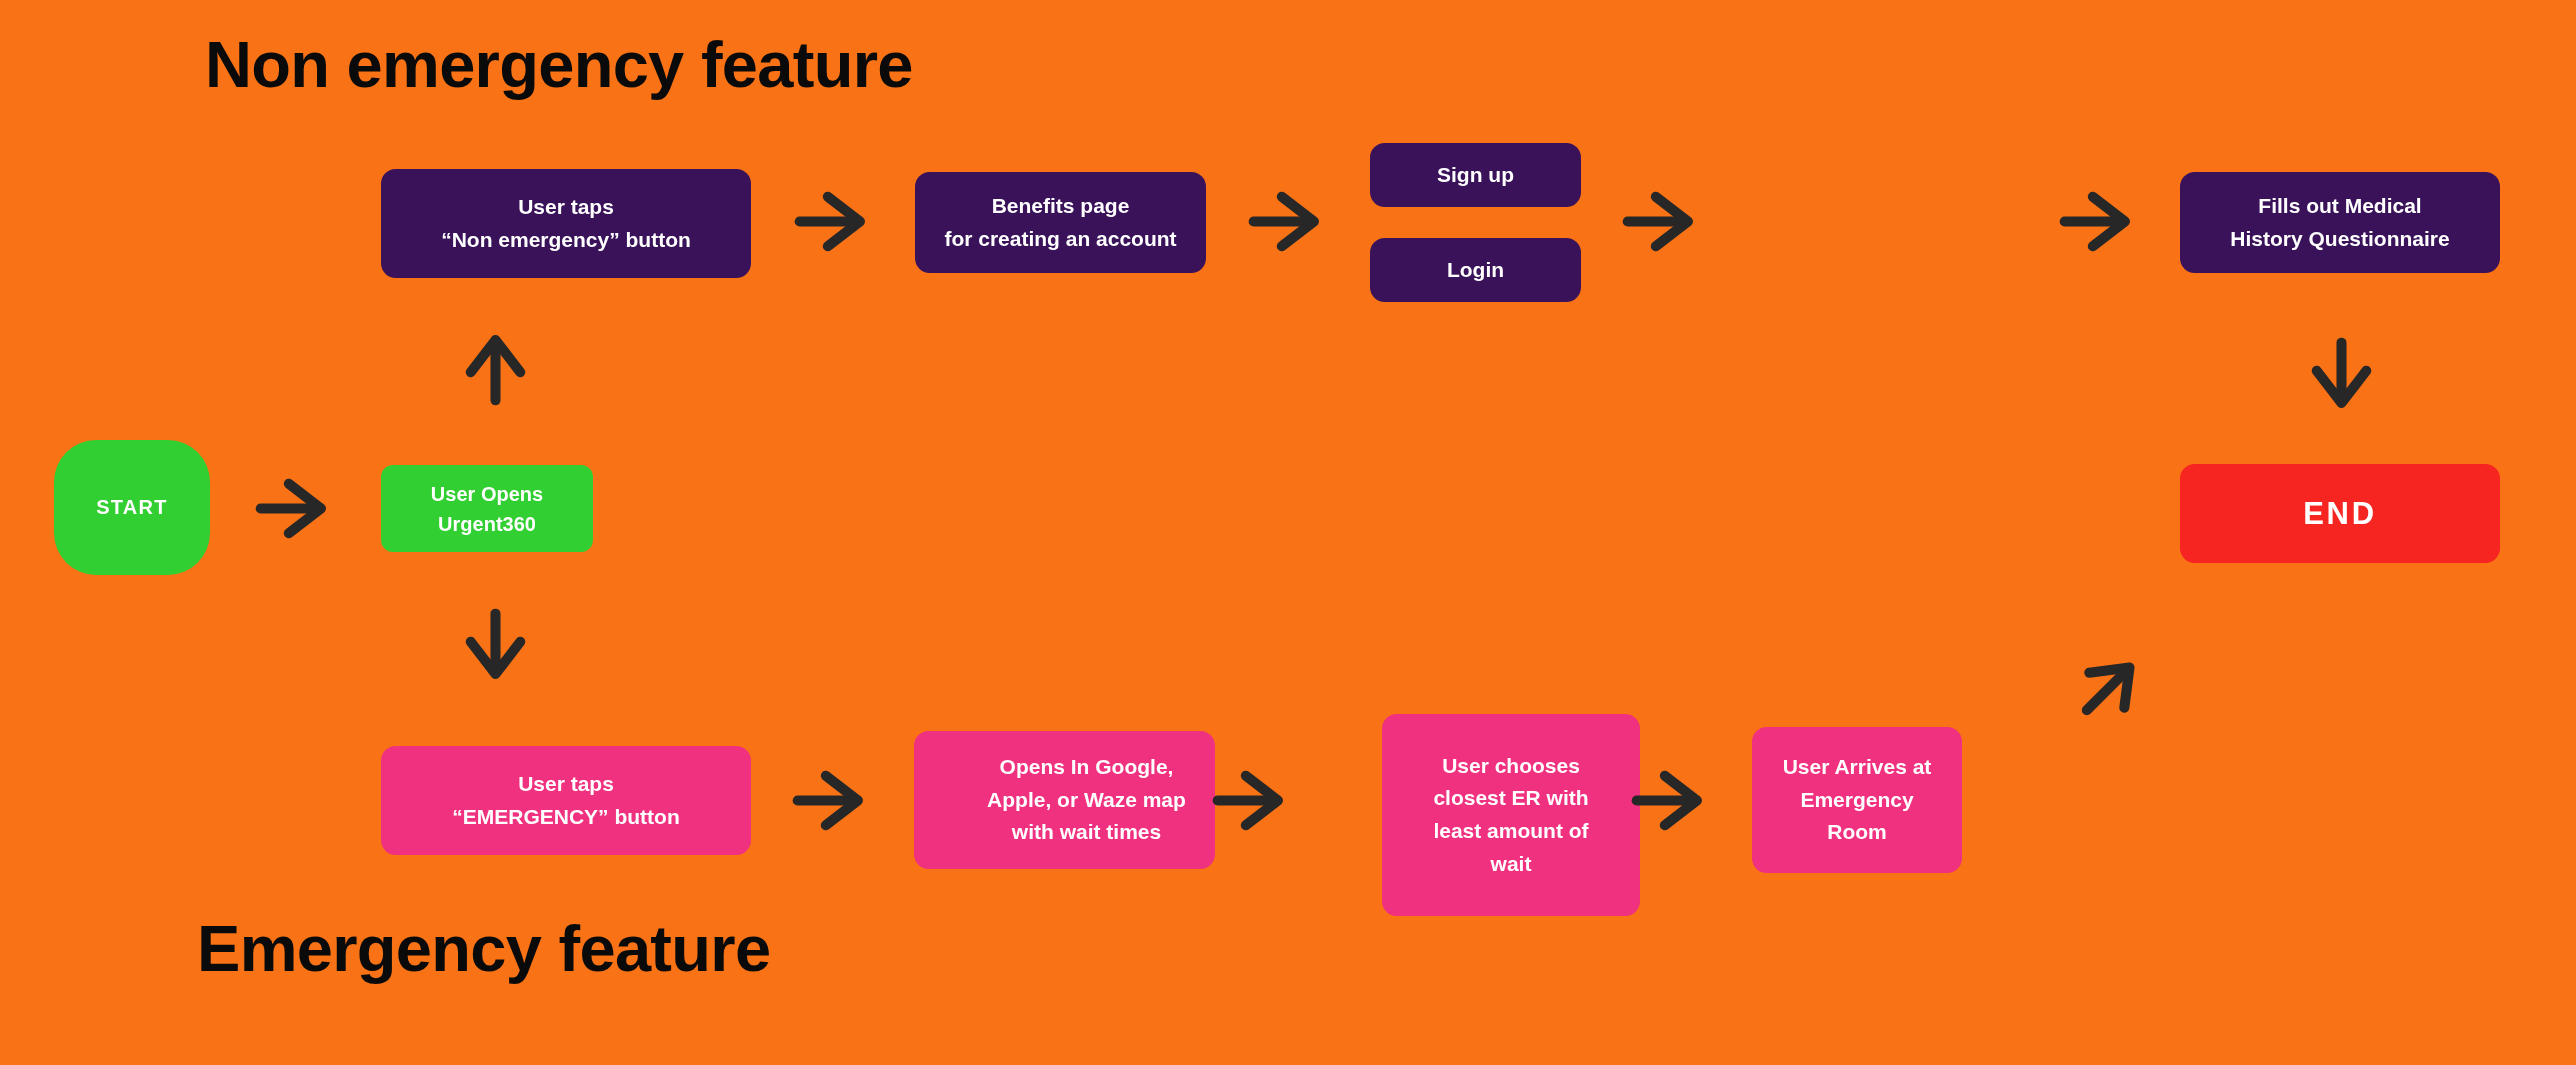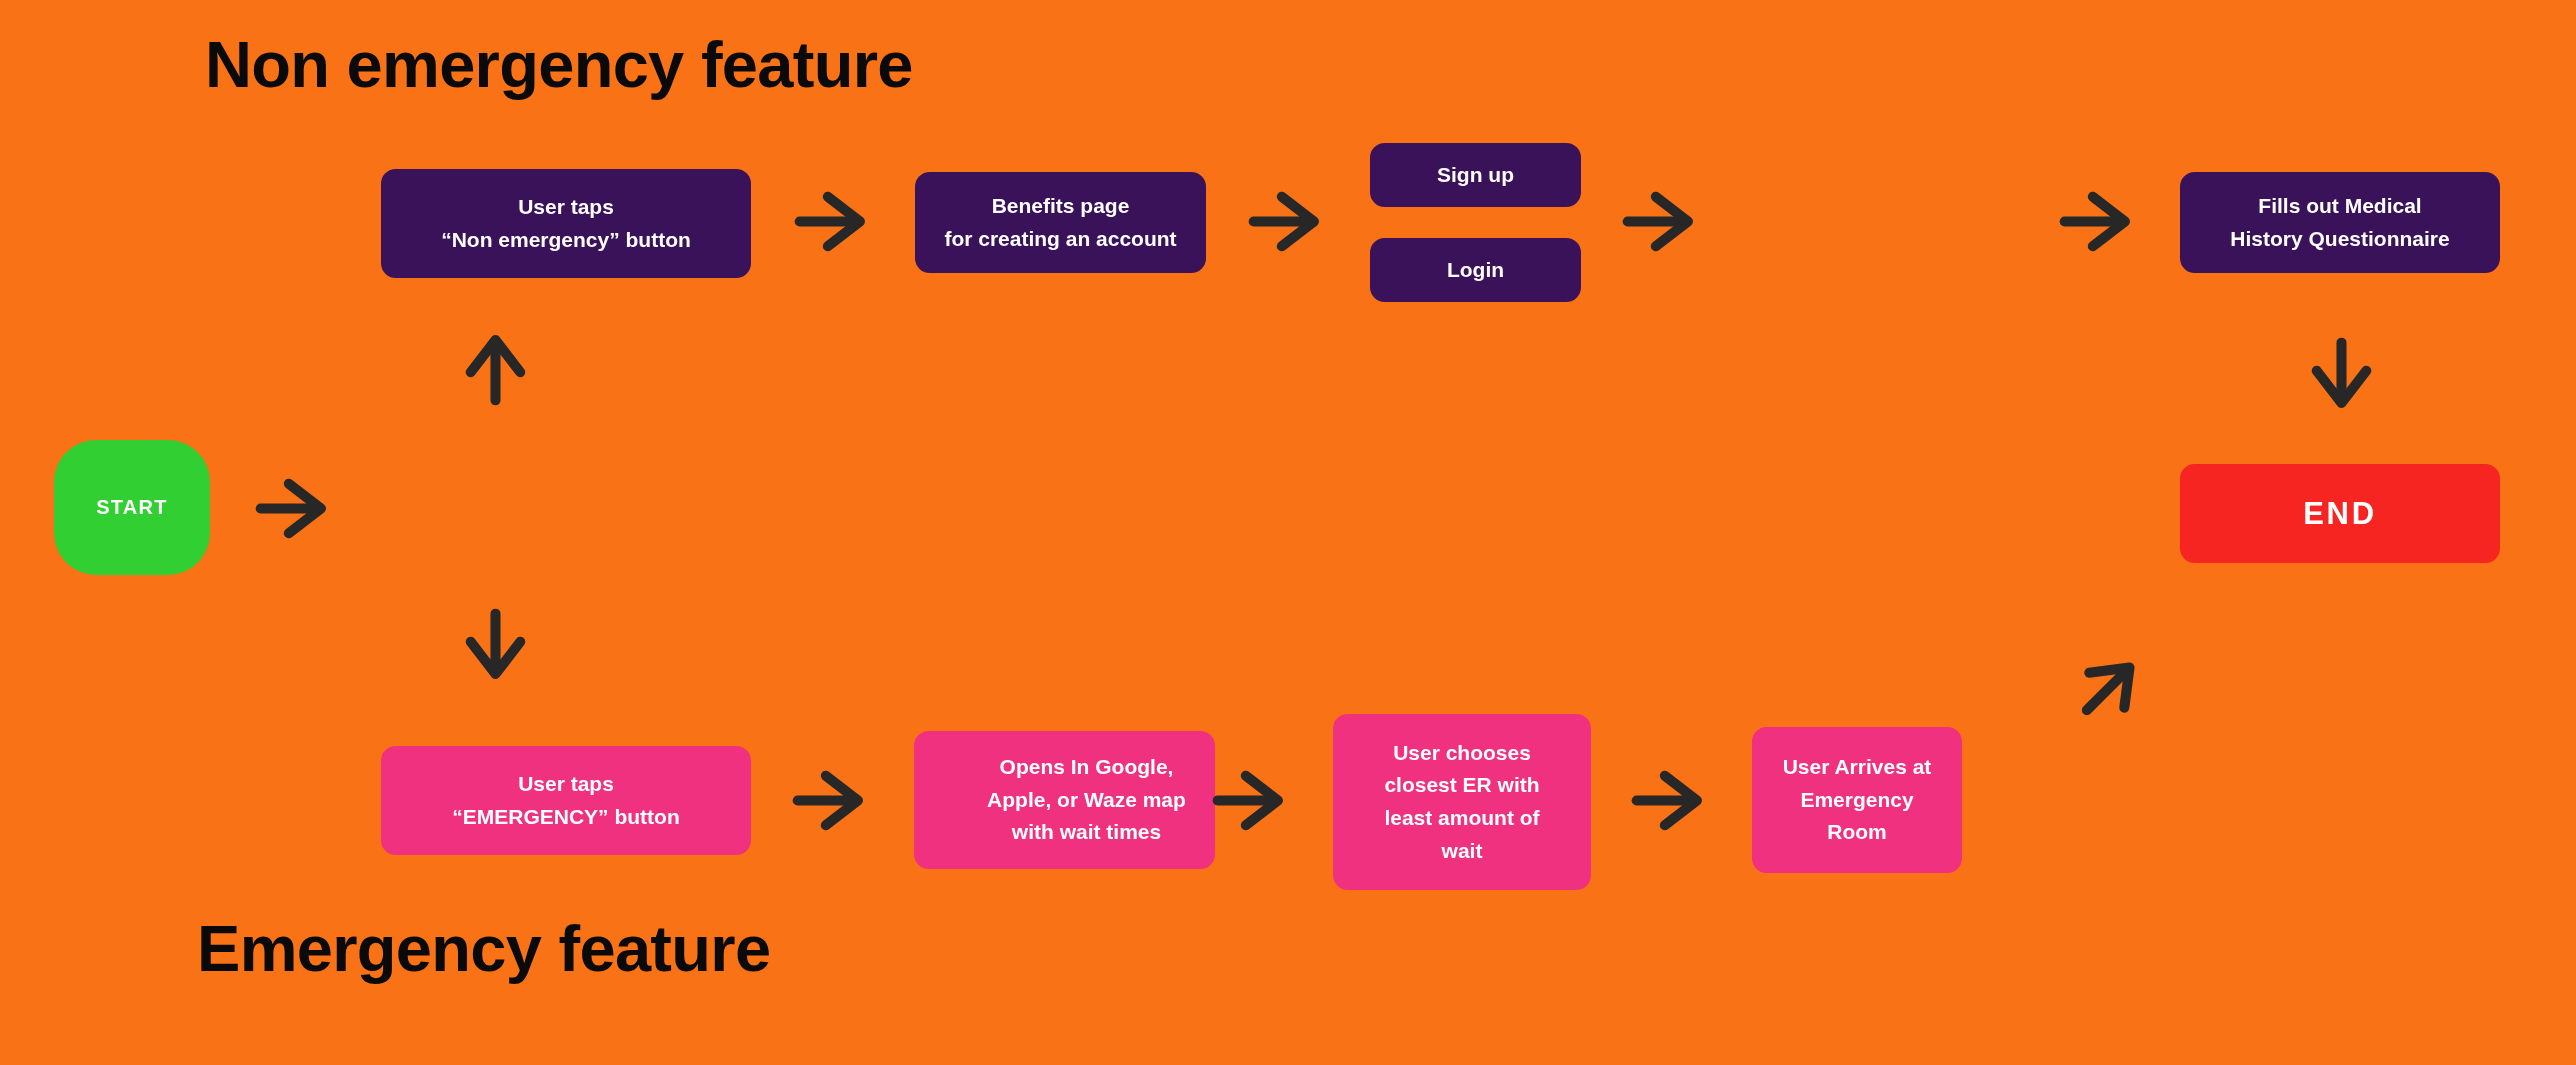--- a/index.html
+++ b/index.html
@@ -55,21 +55,21 @@
   #b-benefits{left:915px; top:172px;  width:291px; height:101px;}
   #b-signup  {left:1370px; top:143px;  width:211px; height:64px;}
   #b-login   {left:1370px; top:238px;  width:211px; height:64px;}
   #b-medinfo {left:1743px; top:172px;  width:276px; height:101px;}
   #b-quest   {left:2180px; top:172px;  width:320px; height:101px;}
   #b-start   {left:54px;   top:440px;  width:156px; height:135px; border-radius:42px;}
   #b-open    {left:381px;  top:465px;  width:212px; height:87px; border-radius:12px;}
   #b-end     {left:2180px; top:464px;  width:320px; height:99px;}
   #b-tap-em  {left:381px;  top:746px; width:370px; height:109px;}
   #b-map     {left:914px; top:731px; width:257px; height:138px;padding-left:44px;}
-  #b-choose  {left:1333px; top:714px; width:258px; height:176px;}
+  #b-choose  {left:1382px; top:714px; width:258px; height:202px;}
   #b-arrive  {left:1752px; top:727px; width:210px; height:146px;}
 
   #t-non{left:205px; top:27px;}
   #t-em {left:197px; top:911px;}
 
   
   #a-start   {left:255px;  top:475px;}
   #a-up      {left:455px;  top:332px;}
   #a-down    {left:455px;  top:615px;}
   #a-r1      {left:794px; top:188px;}
@@ -87,20 +87,24 @@
 
 <div id="canvas" style="background: #f97316;">
 
   <div class="title" id="t-non" style="color: rgb(10, 10, 10);">Non emergency feature</div>
   <div class="title" id="t-em" style="color: rgb(10, 10, 10);">Emergency feature</div>
 
   <div class="node green" id="b-start" style="background-color: rgb(49, 207, 49); color: rgb(255, 255, 255);">
     <div class="start-label">START</div>
   </div>
 
+  <div class="node green fs30" id="b-open" style="background-color: rgb(49, 207, 49); color: rgb(255, 255, 255);">
+    <div class="ln">User Opens</div>
+    <div class="ln">Urgent360</div>
+  </div>
 
   <div class="node red" id="b-end" style="background-color: rgb(247, 37, 34); color: rgb(255, 255, 255); text-align: right;">
     <div class="end-label">END</div>
   </div>
 
   <div class="node purple fs31" id="b-tap-non" style="background-color: rgb(57, 18, 90); color: rgb(255, 255, 255);">
     <div class="ln">User taps</div>
     <div class="ln">“Non emergency” button</div>
   </div>
 

